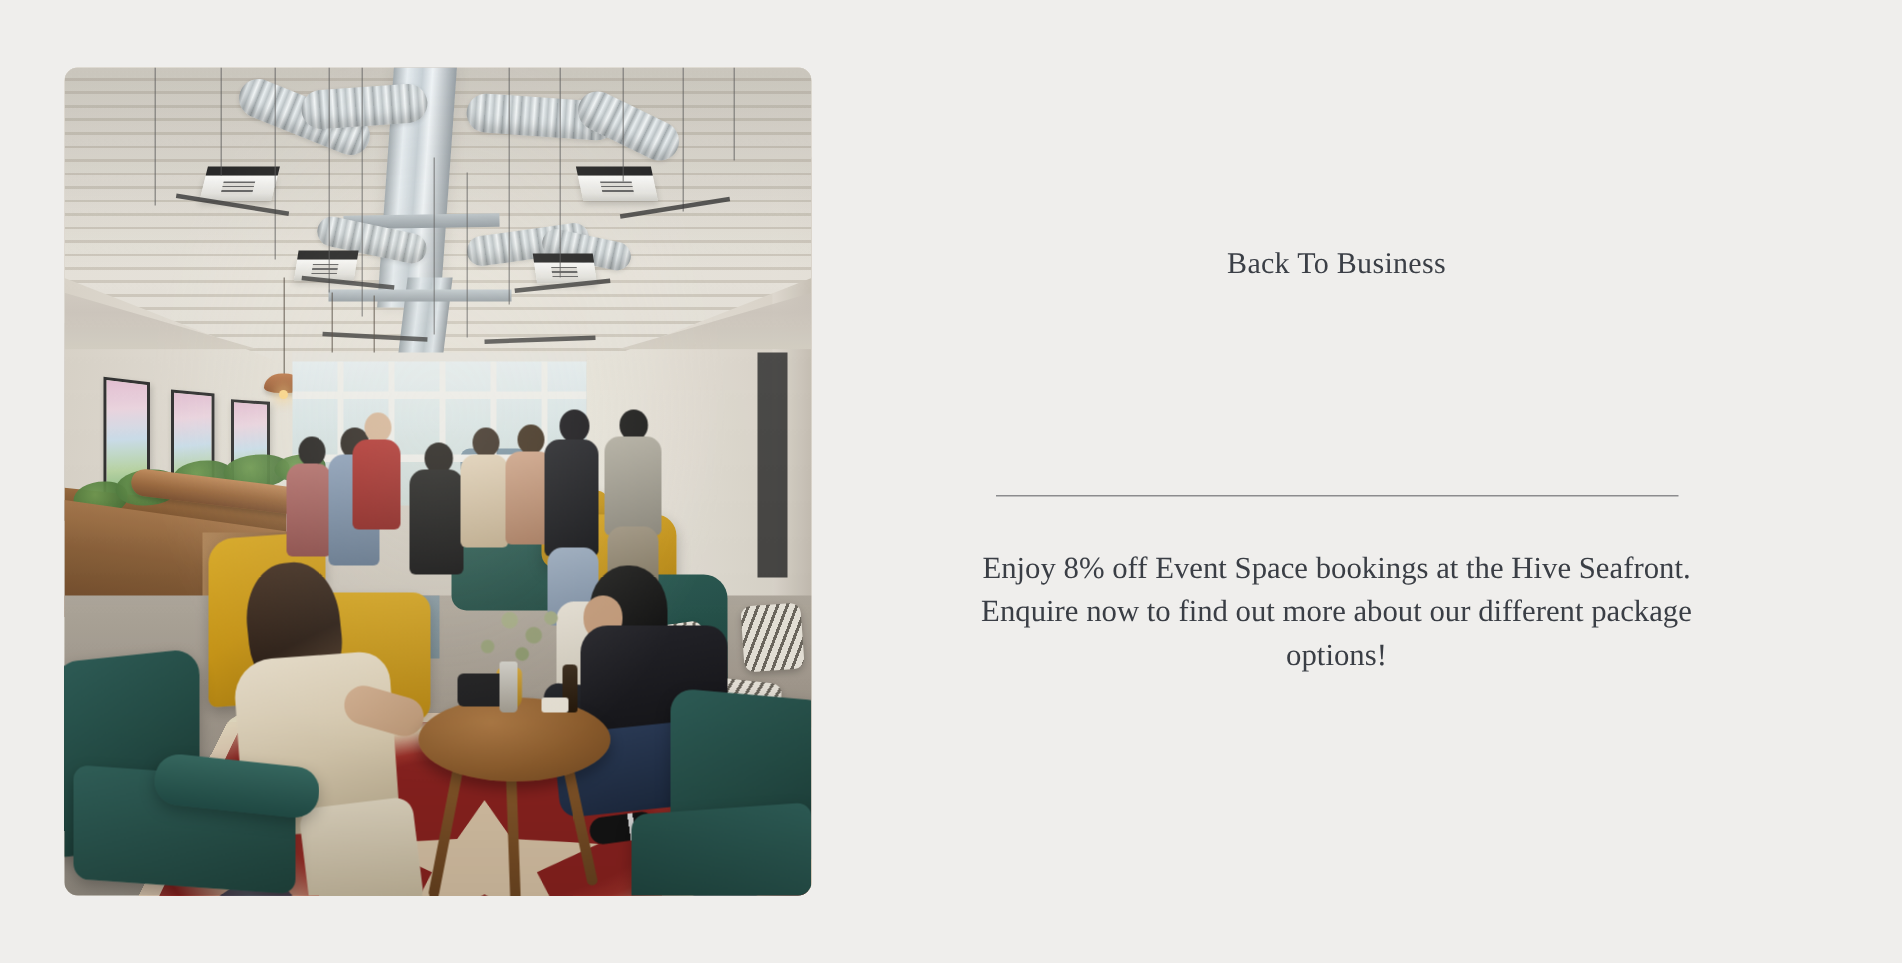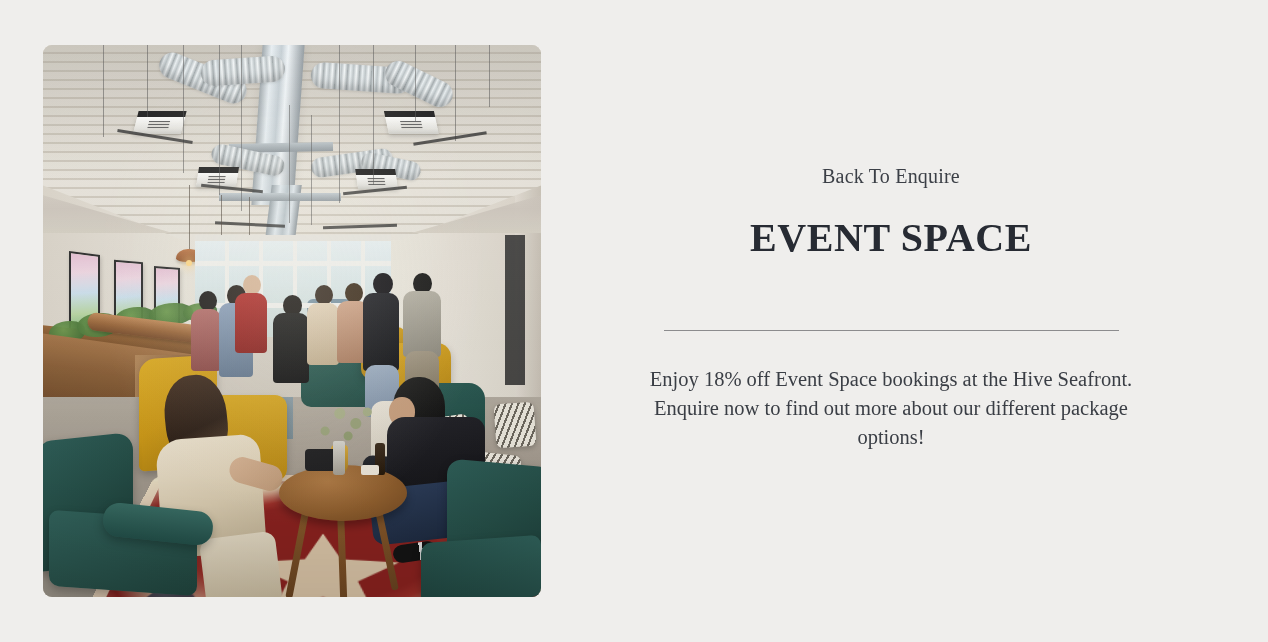--- a/index.html
+++ b/index.html
@@ -854,24 +854,23 @@
       <div class="chair-teal chair-l-arm"></div>
       <div class="chair-teal chair-r-back"></div>
       <div class="chair-teal chair-r-seat"></div>
 
       <div class="photo-grade"></div>
     </div>
   </div>
 
   <div class="text-panel">
 
-    <div class="eyebrow">Back To Enquire</div>
+    <div class="eyebrow">Back To Business</div>
 
     <h1 class="headline">
-      <span class="hl-line">EVENT SPACE</span>
     </h1>
 
     <div class="divider"></div>
 
-    <div class="bodytext">Enjoy 18% off Event Space bookings at the Hive Seafront. Enquire now to find out more about our different package options!</div>
+    <div class="bodytext">Enjoy 8% off Event Space bookings at the Hive Seafront. Enquire now to find out more about our different package options!</div>
   </div>
 
 </div>
 
 </body></html>

